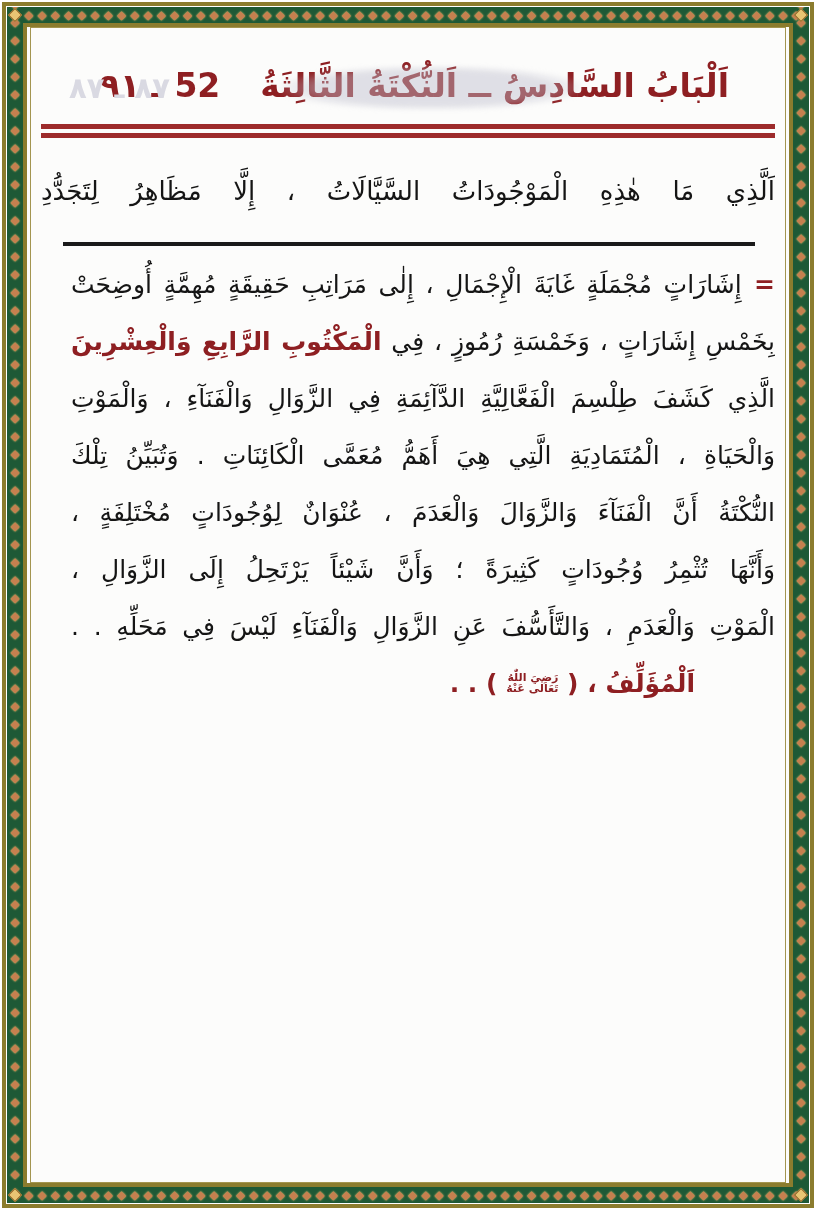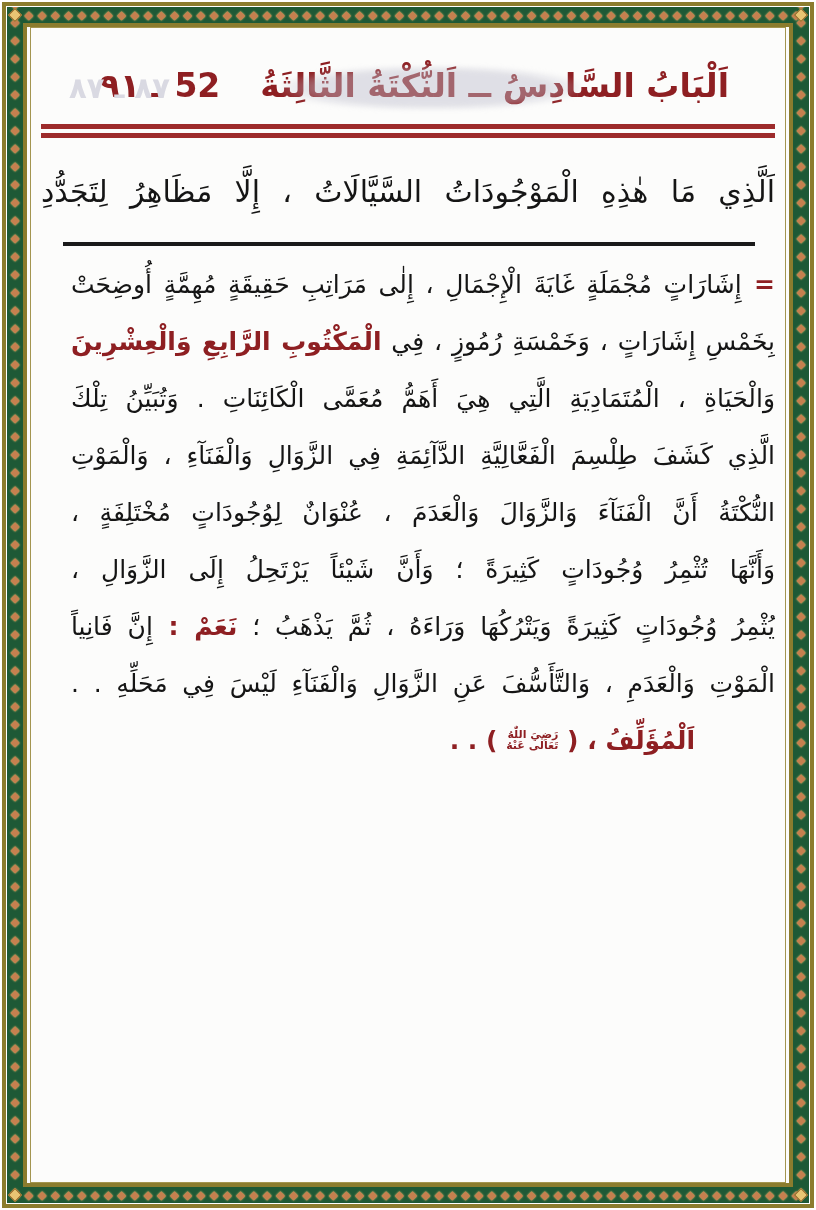--- a/index.html
+++ b/index.html
@@ -17,21 +17,21 @@
   .gem-tl{top:3px;left:3px;} .gem-tr{top:3px;right:3px;} .gem-bl{bottom:3px;left:3px;} .gem-br{bottom:3px;right:3px;}
   .f3{box-sizing:border-box;width:100%;height:100%;border:4px solid var(--olive);background:var(--paper);}
   .f4inner{box-sizing:border-box;width:calc(100% - 6px);height:100%;margin:0 3px;border:1px solid #a39550;}
   .content{position:relative;box-sizing:border-box;height:100%;padding:22px 10px 0 10px;direction:rtl;color:var(--ink);}
   
   .header-row{position:relative;display:flex;direction:rtl;align-items:baseline;gap:40px;padding-right:46px;margin-top:8px;height:56px;line-height:56px;font-size:33px;font-weight:bold;color:var(--red);}
   .ghost-nums{position:absolute;left:28px;top:2px;font-size:29px;font-weight:bold;color:var(--ghost);letter-spacing:2px;}
   .ghost-smudge{position:absolute;left:240px;top:8px;width:300px;height:44px;background:radial-gradient(ellipse at center,rgba(190,190,205,.45) 0 55%,rgba(190,190,205,0) 75%);filter:blur(2px);}
   .double-rule{margin-top:10px;height:4px;border-top:5px solid var(--rule_red);border-bottom:5px solid var(--rule_red);}
   
-  .body-block{margin-top:20px;font-size:30px;}
+  .body-block{margin-top:20px;font-size:26px;}
   .body-block .tline{line-height:67px;}
   .tline{direction:rtl;text-align:justify;text-align-last:justify;white-space:nowrap;overflow:hidden;}
   .tline.center-last{text-align-last:center;}
   .tline .red{color:var(--red);font-weight:bold;}
   
   .sep-rule{margin:17px 20px 0 22px;height:4px;background:var(--sep);}
   .fn-block{margin-top:10px;font-size:25px;padding-left:4px;margin-left:26px;}
   .fn-block .tline{line-height:57px;}
   .tline.author{text-align:right;text-align-last:right;padding-left:0;padding-right:80px;color:var(--red);font-weight:bold;}
   .stamp{display:inline-block;vertical-align:middle;font-size:11px;line-height:11px;font-weight:bold;text-align:center;transform:translateY(-2px);}
@@ -66,25 +66,24 @@
 
             <div class="body-block">
                 <div class="tline"><span>اَلَّذِي مَا هٰذِهِ الْمَوْجُودَاتُ السَّيَّالَاتُ ، إِلَّا مَظَاهِرُ لِتَجَدُّدِ</span></div>
               </div>
 
             <div class="sep-rule"></div>
 
             <div class="fn-block">
                 <div class="tline"><span class="red">= </span><span>إِشَارَاتٍ مُجْمَلَةٍ غَايَةَ الْإِجْمَالِ ، إِلٰى مَرَاتِبِ حَقِيقَةٍ مُهِمَّةٍ أُوضِحَتْ</span></div>
                 <div class="tline"><span>بِخَمْسِ إِشَارَاتٍ ، وَخَمْسَةِ رُمُوزٍ ، فِي </span><span class="red">الْمَكْتُوبِ الرَّابِعِ وَالْعِشْرِينَ</span></div>
+                <div class="tline"><span>الَّذِي كَشَفَ طِلْسِمَ الْفَعَّالِيَّةِ الدَّآئِمَةِ فِي الزَّوَالِ وَالْفَنَآءِ ، وَالْمَوْتِ</span></div>
                 <div class="tline"><span>وَالْحَيَاةِ ، الْمُتَمَادِيَةِ الَّتِي هِيَ أَهَمُّ مُعَمَّى الْكَائِنَاتِ . وَتُبَيِّنُ تِلْكَ</span></div>
-                <div class="tline"><span>الَّذِي كَشَفَ طِلْسِمَ الْفَعَّالِيَّةِ الدَّآئِمَةِ فِي الزَّوَالِ وَالْفَنَآءِ ، وَالْمَوْتِ</span></div>
                 <div class="tline"><span>النُّكْتَةُ أَنَّ الْفَنَآءَ وَالزَّوَالَ وَالْعَدَمَ ، عُنْوَانٌ لِوُجُودَاتٍ مُخْتَلِفَةٍ ،</span></div>
                 <div class="tline"><span>وَأَنَّهَا تُثْمِرُ وُجُودَاتٍ كَثِيرَةً ؛ وَأَنَّ شَيْئاً يَرْتَحِلُ إِلَى الزَّوَالِ ،</span></div>
-                <div class="tline"><span>يُثْمِرُ وُجُودَاتٍ كَثِيرَةً وَيَتْرُكُهَا وَرَاءَهُ ، ثُمَّ يَذْهَبُ ؛ </span><span class="red">نَعَمْ : </span><span>إِنَّ فَانِياً</span></div>
                 <div class="tline"><span>الْمَوْتِ وَالْعَدَمِ ، وَالتَّأَسُّفَ عَنِ الزَّوَالِ وَالْفَنَآءِ لَيْسَ فِي مَحَلِّهِ . .</span></div>
                 <div class="tline author"><span class="red">اَلْمُؤَلِّفُ ، ( </span><span class="stamp red"><span>رَضِيَ اللّٰهُ</span><span>تَعَالٰى عَنْهُ</span></span><span class="red"> ) . .</span></div>
               </div>
 
           </div>
         </div>
       </div>
     </div>
   </div>
 </div>

